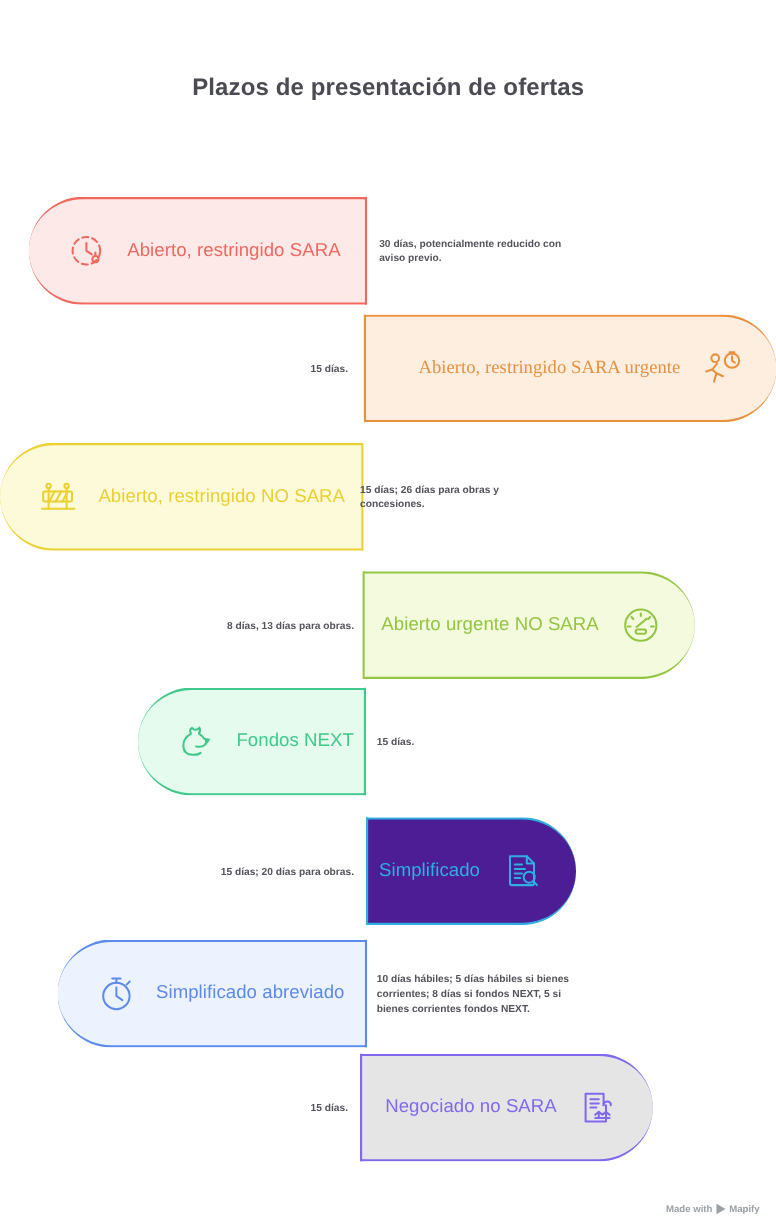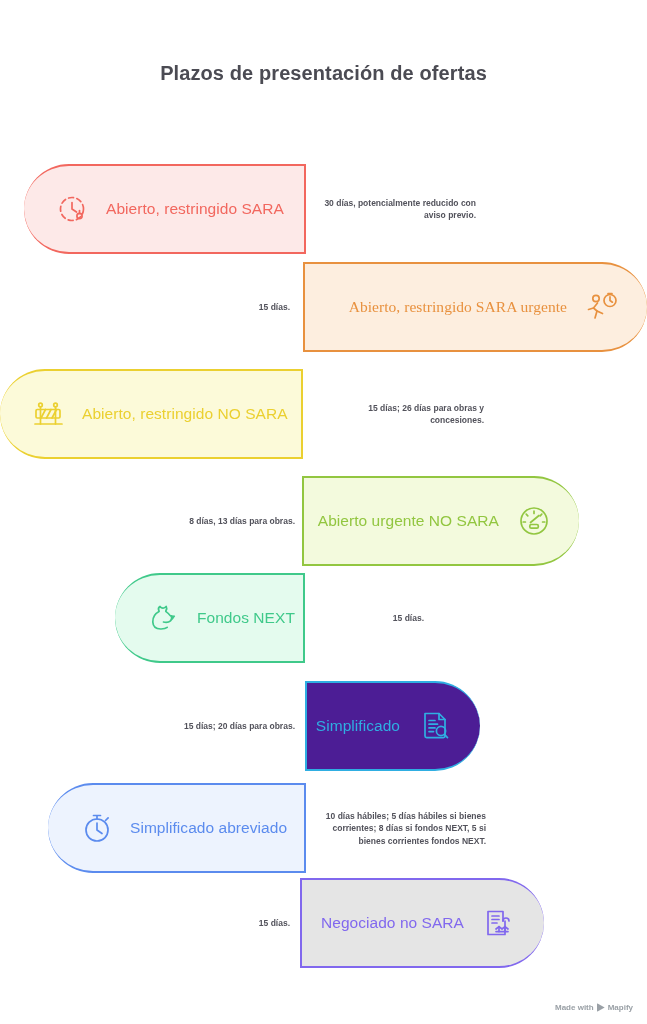--- a/index.html
+++ b/index.html
@@ -98,21 +98,21 @@
   .pill.right .pill-icon { margin-left: 16px; }
 
   .note {
     position: absolute;
     font-size: 8.5px;
     font-weight: bold;
     color: #52525b;
     line-height: 1.45;
   }
   .note.after {      
-    text-align: right;
+    text-align: left;
   }
   .note.before {     
     text-align: right;
   }
 
   .footer {
     position: absolute;
     right: 14px;
     bottom: 12px;
     font-size: 8px;
@@ -177,21 +177,21 @@
               <circle cx="9.5" cy="9" r="1.8" fill="none" stroke="#EBD030" stroke-width="1.7" stroke-linecap="round" stroke-linejoin="round"></circle>
               <circle cx="24.5" cy="9" r="1.8" fill="none" stroke="#EBD030" stroke-width="1.7" stroke-linecap="round" stroke-linejoin="round"></circle>
               <path d="M9.5 10.8 V28 M24.5 10.8 V28" fill="none" stroke="#EBD030" stroke-width="1.7" stroke-linecap="round" stroke-linejoin="round"></path>
               <rect x="5" y="13.5" width="24" height="8.5" rx="1.2" fill="none" stroke="#EBD030" stroke-width="1.7" stroke-linecap="round" stroke-linejoin="round"></rect>
               <path d="M10 22 L14.5 13.5 M15.5 22 L20 13.5 M21 22 L25.5 13.5" fill="none" stroke="#EBD030" stroke-width="1.7" stroke-linecap="round" stroke-linejoin="round"></path>
               <path d="M4 28 h27" fill="none" stroke="#EBD030" stroke-width="1.7" stroke-linecap="round" stroke-linejoin="round"></path>
             </svg>
           </span>
           <span class="pill-label" style="color: rgb(235, 208, 48);">Abierto, restringido NO SARA</span>
         </div>
-        <div class="note after" style="left: 314px; width: 170px; top: 50%; transform: translateY(-50%);">15 días; 26 días para obras y concesiones.</div>
+        <div class="note after" style="left: 300px; width: 170px; top: 50%; transform: translateY(-50%);">15 días; 26 días para obras y concesiones.</div>
       </div>
       <div class="row" style="top: 476px;">
         <div class="pill right" style="width: 277px; left: 302px; right: auto; background: rgb(243, 250, 221); border-color: rgb(146, 198, 64);">
           <span class="pill-label" style="color: rgb(146, 198, 64);">Abierto urgente NO SARA</span>
           <span class="pill-icon">
             <svg viewBox="0 0 36 36" width="36" height="36">
               <circle cx="18" cy="18" r="13" fill="none" stroke="#92C640" stroke-width="1.7" stroke-linecap="round" stroke-linejoin="round"></circle>
               <path d="M18 8.2 v2.2 M10.2 11.2 l1.6 1.6 M7.2 19 h2.2 M28.8 19 h-2.2 M25.8 11.2 l-1.6 1.6" fill="none" stroke="#92C640" stroke-width="1.7" stroke-linecap="round" stroke-linejoin="round"></path>
               <path d="M14.5 19.5 L23 12.5" fill="none" stroke="#92C640" stroke-width="1.7" stroke-linecap="round" stroke-linejoin="round"></path>
               <rect x="13.8" y="21.5" width="8.5" height="3.6" rx="1.4" fill="none" stroke="#92C640" stroke-width="1.7" stroke-linecap="round" stroke-linejoin="round"></rect>

